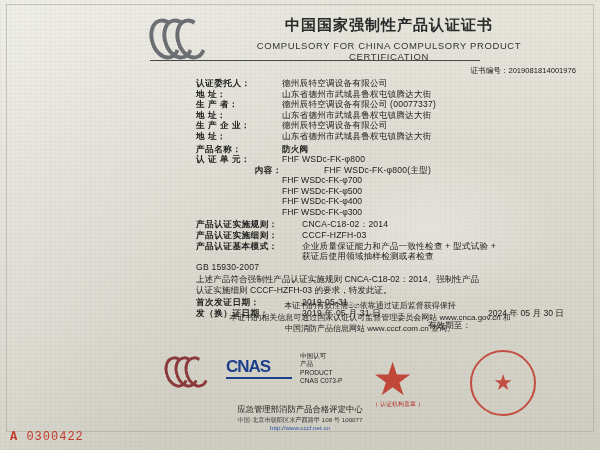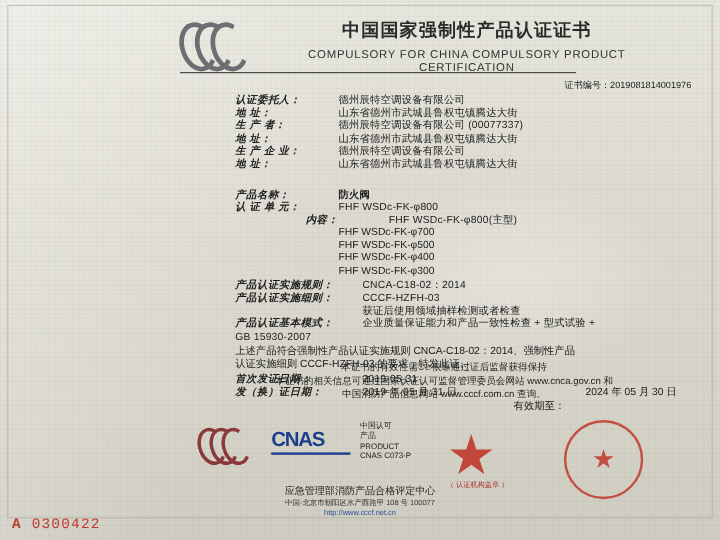--- a/index.html
+++ b/index.html
@@ -57,21 +57,21 @@
     position:absolute;left:150px;top:50px;width:330px;height:0;
     border-top:1px solid #4a4a4a;
   }
 
   
   .body{
     position:absolute;left:196px;top:78px;width:372px;
     font-size:8.6px;line-height:10.6px;color:#202020;
   }
   .row{display:flex;white-space:nowrap;}
-  .lbl{width:86px;flex:0 0 86px;letter-spacing:.5px;font-weight:bold;font-style:italic;}
+  .lbl{width:86px;flex:0 0 86px;letter-spacing:.5px;font-weight:bold;}
   .val{flex:1;letter-spacing:.2px;}
   .row.tight{line-height:10.2px;gap:38px;}
   .indent{padding-left:86px;}
   .bold{font-weight:bold;}
 
   
   .notices{
     position:absolute;left:160px;top:300px;width:420px;
     font-size:8px;line-height:11.5px;color:#222;text-align:center;
   }
@@ -174,21 +174,21 @@
       <div class="val">山东省德州市武城县鲁权屯镇腾达大街</div>
     </div>
     <div class="row">
       <div class="lbl">生 产 企 业：</div>
       <div class="val">德州辰特空调设备有限公司</div>
     </div>
     <div class="row">
       <div class="lbl">地      址：</div>
       <div class="val">山东省德州市武城县鲁权屯镇腾达大街</div>
     </div>
-    <div class="row" style="margin-top:15px;">
+    <div class="row" style="margin-top:2px;">
       <div class="lbl bold">产品名称：</div>
       <div class="val bold">防火阀</div>
     </div>
     <div class="row">
       <div class="lbl bold">认 证 单 元：</div>
       <div class="val">FHF WSDc-FK-φ800</div>
     </div>
 
     <div class="row tight">
       <div class="lbl" style="text-align:right;padding-right:4px;">内容：</div>
@@ -201,26 +201,26 @@
 
     <div class="row" style="margin-top:2px;">
       <div class="lbl bold" style="width:106px;flex:0 0 106px;">产品认证实施规则：</div>
       <div class="val">CNCA-C18-02：2014</div>
     </div>
     <div class="row">
       <div class="lbl bold" style="width:106px;flex:0 0 106px;">产品认证实施细则：</div>
       <div class="val">CCCF-HZFH-03</div>
     </div>
     <div class="row">
+      <div class="lbl bold" style="width:106px;flex:0 0 106px;">产品认证基本模式：</div>
+      <div class="val">企业质量保证能力和产品一致性检查 + 型式试验 +</div>
+    </div>
+    <div class="row">
       <div class="lbl" style="width:106px;flex:0 0 106px;"></div>
       <div class="val">获证后使用领域抽样检测或者检查</div>
-    </div>
-    <div class="row">
-      <div class="lbl bold" style="width:106px;flex:0 0 106px;">产品认证基本模式：</div>
-      <div class="val">企业质量保证能力和产品一致性检查 + 型式试验 +</div>
     </div>
     <div class="row">
       <div class="val">GB 15930-2007</div>
     </div>
 
     <div class="tight" style="margin-top:2px;">上述产品符合强制性产品认证实施规则 CNCA-C18-02：2014、强制性产品</div>
     <div class="tight">认证实施细则 CCCF-HZFH-03 的要求，特发此证。</div>
 
     <div class="row" style="margin-top:2px;">
       <div class="lbl bold" style="width:106px;flex:0 0 106px;">首次发证日期：</div>

